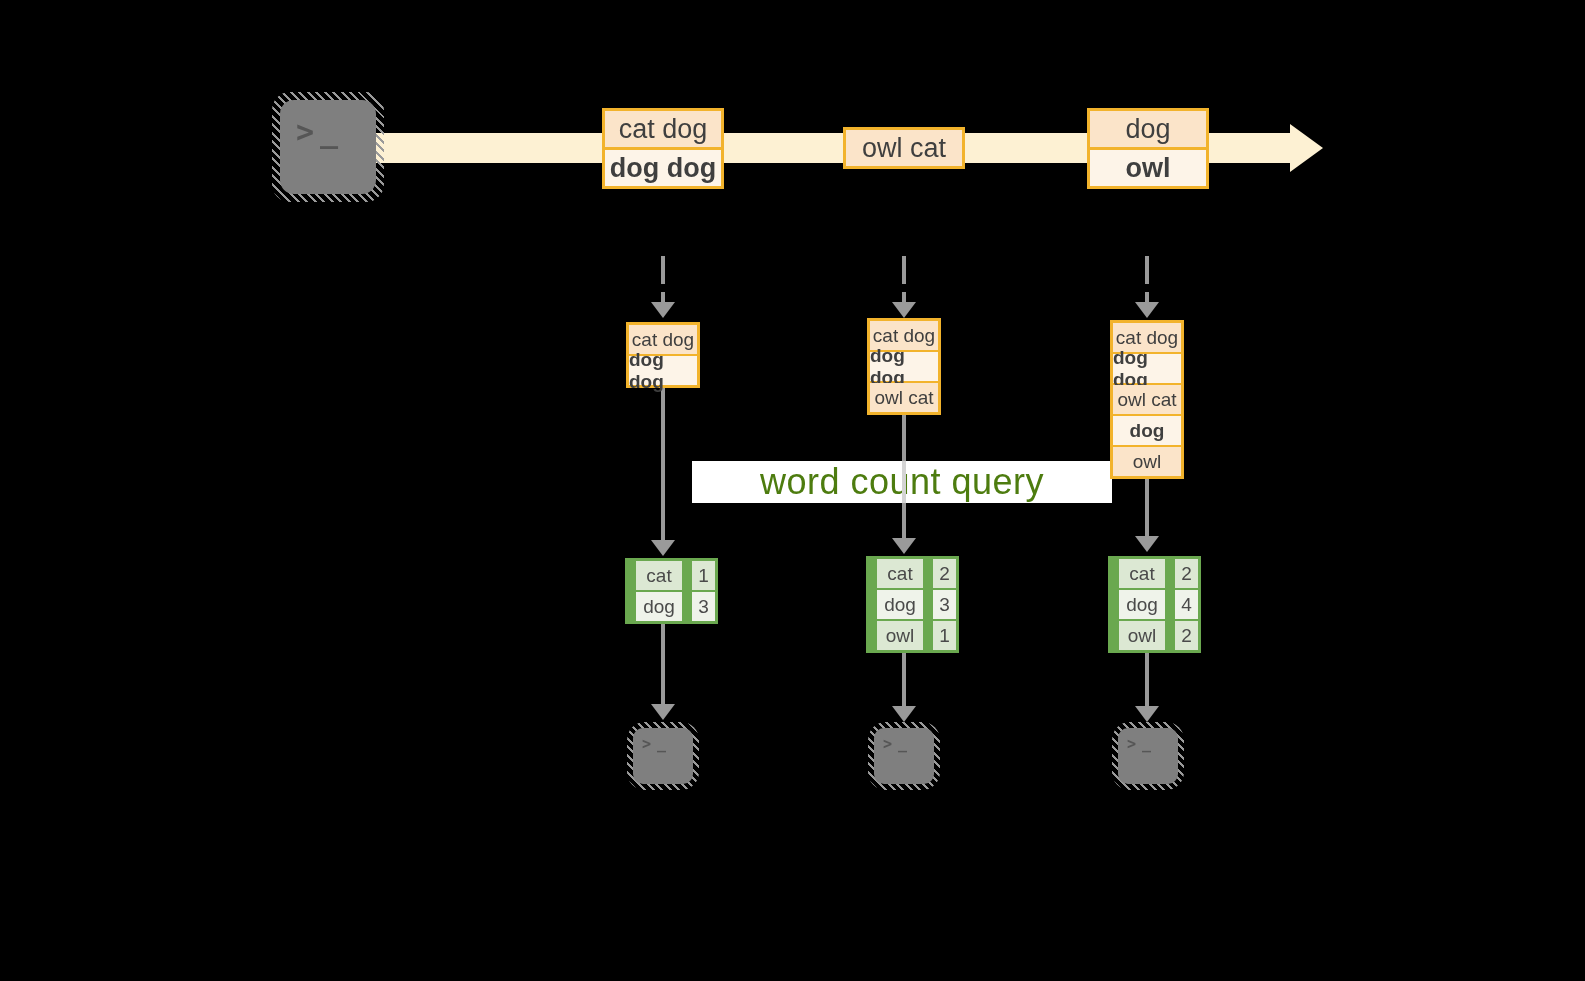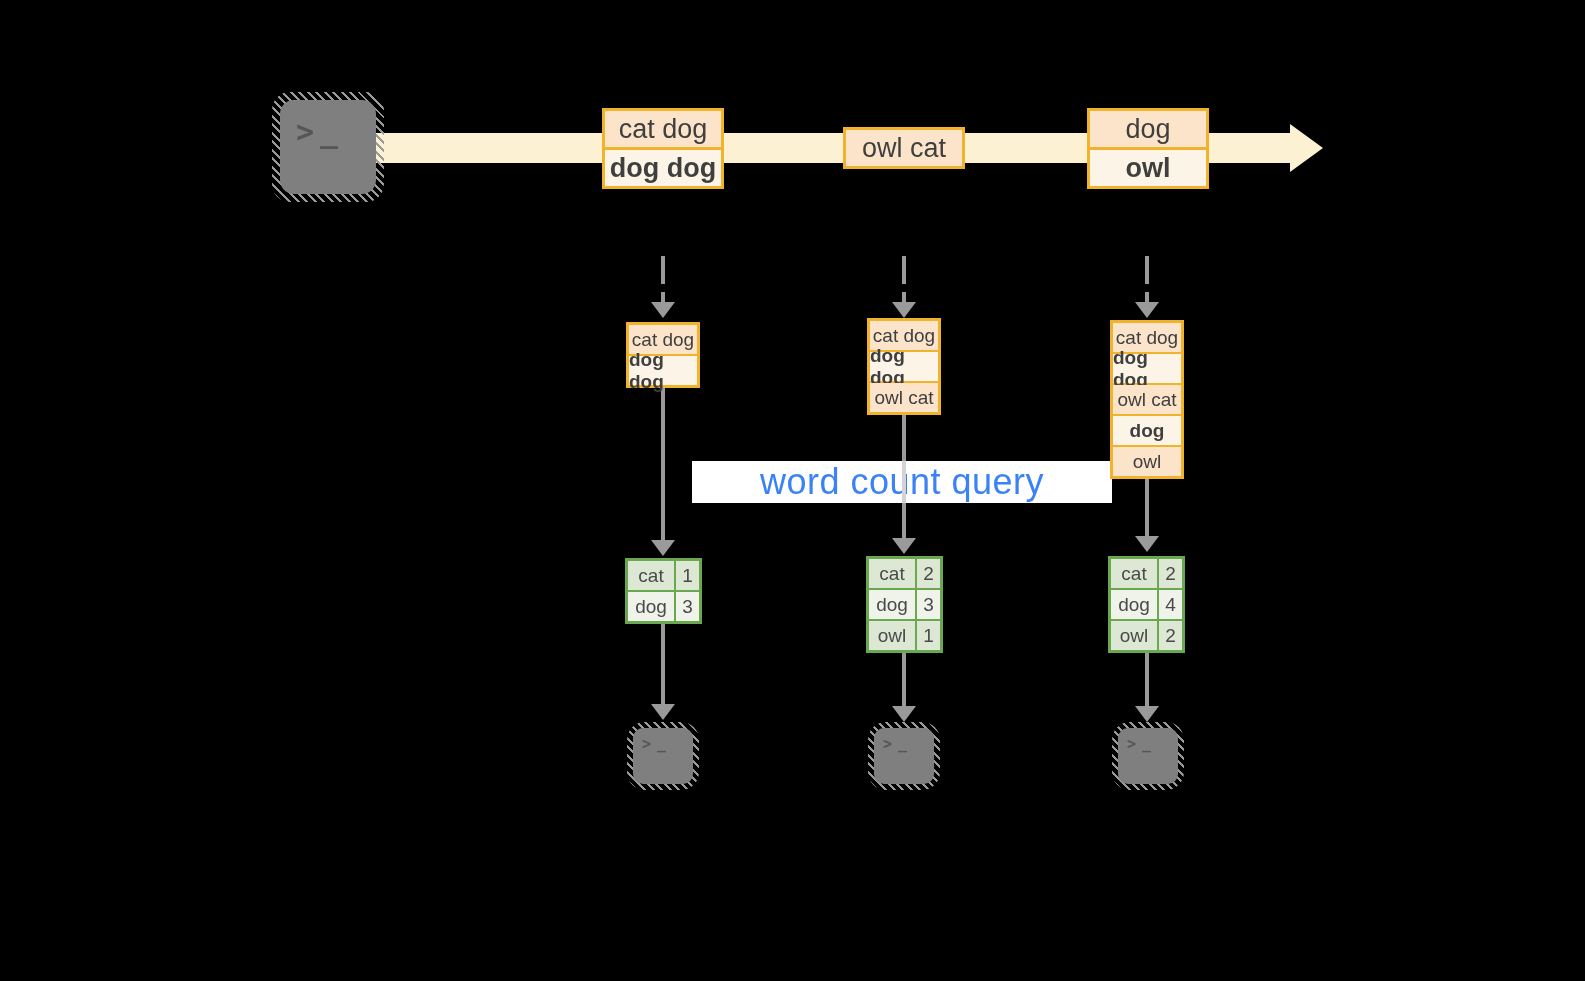--- a/index.html
+++ b/index.html
@@ -15,34 +15,34 @@
   .obox{position:absolute;border:3px solid #f2b32c;background:#f2b32c;display:flex;flex-direction:column;gap:3px;z-index:5;}
   .orow{display:flex;align-items:center;justify-content:center;color:#3f3f3f;}
   .orow.big{width:116px;height:36px;font-size:27px;}
   .sbox{position:absolute;border:3px solid #f2b32c;background:#f2b32c;display:flex;flex-direction:column;gap:2px;z-index:5;}
   .orow.small{width:68px;height:29px;font-size:19px;}
   .peach{background:#fbe4c9;}
   .cream{background:#fdf4e8;font-weight:bold;}
   
   .gtable{position:absolute;border:3px solid #6aa84f;background:#6aa84f;display:flex;flex-direction:column;gap:2px;z-index:5;}
   .grow{display:flex;gap:2px;}
-  .gcell{display:flex;align-items:center;justify-content:center;height:29px;font-size:19px;color:#4a4a4a;}
+  .gcell{display:flex;align-items:center;justify-content:center;height:29px;font-size:19px;color:#4a4a4a;margin-left:8px;}
   .gword{width:46px;}
   .gnum{width:23px;}
   .gdark .gcell{background:#dce8d3;}
   .glight .gcell{background:#eff3ea;}
   
   .varrow{position:absolute;width:24px;display:flex;flex-direction:column;align-items:center;z-index:2;}
   .stem{width:4px;background:#9a9a9a;}
   .dash{width:4px;background:#9a9a9a;}
   .head{width:0;height:0;border-left:12px solid transparent;border-right:12px solid transparent;border-top:16px solid #9a9a9a;}
   
   .querybox{position:absolute;left:692px;top:461px;width:420px;height:42px;background:#ffffff;z-index:3;
     display:flex;align-items:center;justify-content:center;}
-  .querybox span{font-size:36px;color:#3b82f6;letter-spacing:0.5px;}
+  .querybox span{font-size:36px;color:#4d7c0f;letter-spacing:0.5px;}
   .query-line{position:absolute;left:902px;top:461px;width:4px;height:42px;background:#d4d4d4;z-index:4;}
   
   .term{position:absolute;z-index:5;border-radius:18px;
     background:repeating-linear-gradient(45deg,#9a9a9a 0 2px,rgba(0,0,0,0) 2px 6px);}
   .term-inner{position:absolute;background:#7f7f7f;border-radius:14px;display:flex;align-items:flex-start;
     font-family:"DejaVu Sans Mono", monospace;font-weight:bold;color:#565656;}
   .term.src .term-inner{inset:8px;padding:14px 0 0 16px;font-size:30px;}
   .term.snk .term-inner{inset:6px;padding:7px 0 0 9px;font-size:15px;border-radius:10px;}
   .cursor{margin-left:6px;}
 </style>

